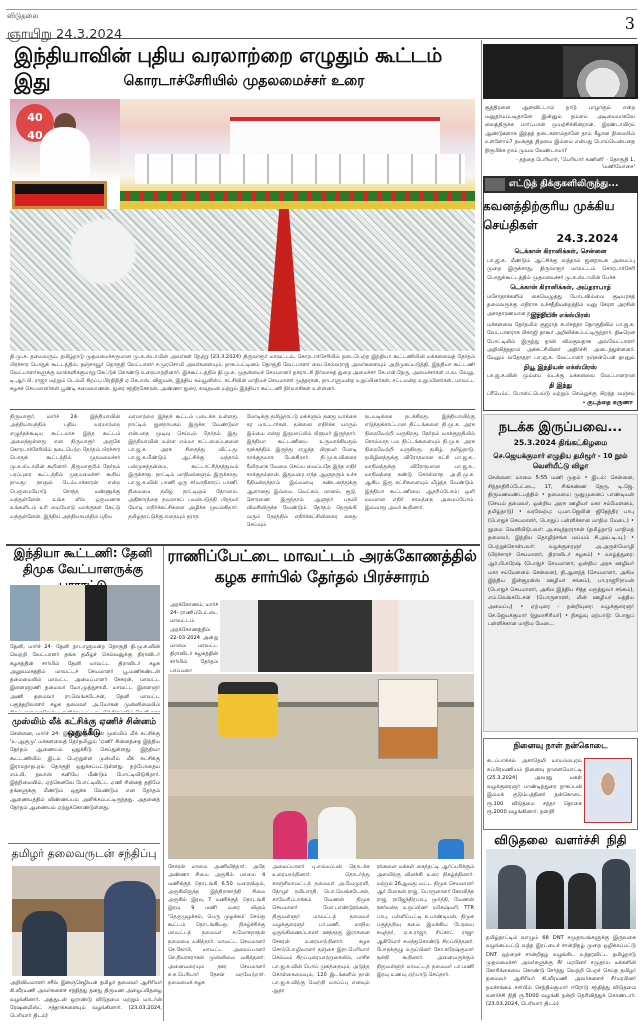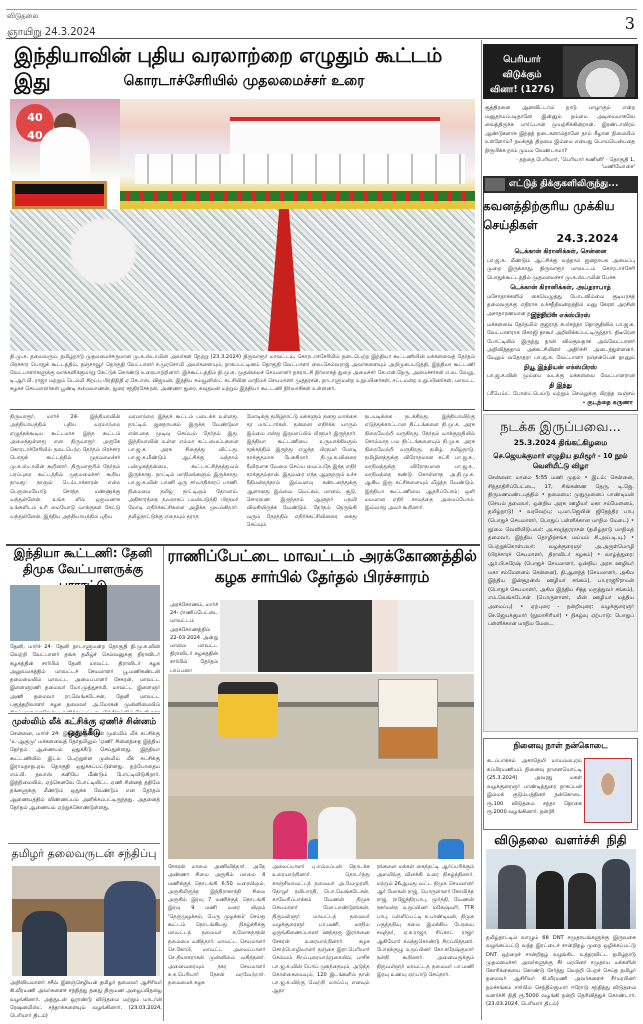--- a/index.html
+++ b/index.html
@@ -1,20 +1,20 @@
 <!DOCTYPE html>
 <html><head>
 <meta charset="utf-8">
 <style>
   * { box-sizing: border-box; margin: 0; padding: 0; }
   body { width: 643px; height: 1024px; background: #fff; font-family: "DejaVu Sans", sans-serif; color: #111; overflow: hidden; position: relative; }
   .abs { position: absolute; }
   .masthead-rule { left: 6px; right: 6px; top: 9px; height: 1px; background: #999; }
   .paper-name { left: 7px; top: 12px; font-size: 7px; color: #333; }
-  .paper-date { left: 7px; top: 26px; font-size: 10px; color: #333; text-align: right; }
+  .paper-date { left: 7px; top: 26px; font-size: 13px; color: #333; text-align: right; }
   .page-no { right: 8px; top: 14px; font-family: "DejaVu Serif", serif; font-size: 16px; color: #111; }
   .head-rule { left: 6px; right: 6px; top: 38px; height: 1px; background: #555; }
   .col-divider { left: 481px; top: 40px; width: 1px; height: 980px; background: #888; }
 
   .main-headline { left: 14px; top: 43px; width: 460px; font-size: 20px; font-weight: bold; text-align: left; letter-spacing: -0.3px; }
   .main-subhead { left: 14px; top: 72px; width: 460px; font-size: 14px; font-weight: bold; text-align: center; }
 
   .photo { background: #ccc; overflow: hidden; }
   .photo-speaker { left: 10px; top: 99px; width: 110px; height: 110px; background: linear-gradient(180deg, #d9a6b8 0%, #e8d5e0 40%, #f2ede8 60%, #fff 75%); }
   .badge4040 { left: 6px; top: 5px; width: 38px; height: 38px; border-radius: 50%; background: #e04646; color: #fff; font-size: 11px; font-weight: bold; text-align: center; line-height: 18px; padding-top: 5px; }
@@ -42,21 +42,21 @@
   .ettu-bar { left: 483px; top: 176px; width: 155px; height: 17px; background: #2b2b2b; color: #fff; font-size: 9px; font-weight: bold; padding: 2px 0 0 26px; }
   .ettu-logo { left: 2px; top: 2px; width: 20px; height: 13px; background: #666; }
   .news-box { left: 483px; top: 193px; width: 155px; height: 218px; border: 1px solid #444; border-top: none; }
   .news-title { left: 483px; top: 197px; width: 155px; font-size: 12px; font-weight: bold; line-height: 19px; }
   .news-date { left: 510px; top: 232px; width: 155px; text-align: center; font-size: 11px; font-weight: bold; }
   .news-src { width: 155px; left: 483px; text-align: center; font-size: 6.2px; font-weight: bold; }
   .news-body { width: 148px; left: 487px; font-size: 5.2px; line-height: 8.3px; text-align: justify; }
   .news-sign { left: 483px; top: 398px; width: 150px; text-align: right; font-size: 6px; font-weight: bold; }
 
   .events-box { left: 483px; top: 414px; width: 155px; height: 220px; background: #eeeeee; border: 1px solid #bbb; }
-  .events-title { left: 483px; top: 419px; width: 155px; text-align: center; font-size: 13px; font-weight: normal; }
+  .events-title { left: 483px; top: 419px; width: 155px; text-align: center; font-size: 13px; font-weight: bold; }
   .events-date { left: 483px; top: 438px; width: 155px; text-align: center; font-size: 7.5px; font-weight: bold; }
   .events-sub { left: 483px; top: 451px; width: 155px; text-align: center; font-size: 6.8px; font-weight: bold; line-height: 10px; }
   .events-body { left: 488px; top: 473px; width: 146px; font-size: 5.2px; line-height: 8.6px; text-align: justify; }
 
   .memorial-box { left: 483px; top: 738px; width: 155px; height: 92px; border: 1px solid #777; }
   .memorial-title { left: 483px; top: 741px; width: 155px; text-align: center; font-size: 8px; font-weight: bold; }
   .memorial-text { left: 487px; top: 756px; width: 95px; font-size: 5.2px; line-height: 8.5px; text-align: justify; }
   .memorial-photo { left: 584px; top: 758px; width: 48px; height: 65px; border: 1px solid #b33; background: radial-gradient(ellipse at 50% 40%, #c9a28a 0 20%, #e6e6e6 21% 30%, #dde4f2 31%); }
   .fund-title { left: 483px; top: 834px; width: 155px; text-align: center; font-size: 12px; font-weight: bold; font-family: Liberation Mono, monospace; }
   .fund-photo { left: 486px; top: 849px; width: 150px; height: 80px; background: linear-gradient(180deg, #dbe4ea 0 40%, #b8c3cc 100%); }
@@ -120,21 +120,20 @@
 
 <div class="abs body-cols">
   <div class="body-col">திருவாரூர், மார்ச் 24- இந்தியாவின் அத்தியாயத்தில் புதிய வரலாற்றை எழுத்தக்கூடிய கூட்டமாக இந்த கூட்டம் அமைந்துள்ளது என திருவாரூர் அருகே கொரடாச்சேரியில் நடைபெற்ற தேர்தல் பிரச்சார பொதுக் கூட்டத்தில் முதலமைச்சர் மு.க.ஸ்டாலின் கூறினார். திருவாரூரில் தேர்தல் பரப்புரை கூட்டத்தில் முதலமைச்சர் கூறிய தாவது: நானும் டெல்டாக்காரன் என்ற பெருமையோடு சொந்த மண்ணுக்கு வந்துள்ளேன். உங்க ளில் ஒருவனாக உங்களிடம் உரி மையோடு வாக்குகள் கேட்டு வந்துள்ளேன். இந்திய அத்தியாயத்தில் புதிய</div>
   <div class="body-col">வரலாற்றை இந்தக் கூட்டம் படைக்க உள்ளது. நாட்டில் ஜனநாயகம் இருக்க வேண்டுமா என்பதை முடிவு செய்யும் தேர்தல் இது. இந்தியாவின் உள்ள எல்லா கட்டமைப்புகளை பா.ஜ.க. அரசு சிதைத்து விட்டது. பா.ஜ.க.மீண்டும் ஆட்சிக்கு வந்தால் பன்முகத்தன்மை, கூட்டாட்சித்தத்துவம் இருக்காது. நாட்டில் மாநிலங்களும் இருக்காது. பா.ஜ.க.வின் பாணி ஒரு சர்வாதிகாரப் பாணி. நிலைமை தமிழ் நாட்டிலும் தோலாம். அதிகாரத்தை தவறாகப் பயன்படுத்தி பிரதமர் மோடி எதிர்க்கட்சிகளை அழிக்க முயல்கிறார். தமிழ்நாட்டுக்கு எதையும் தராத</div>
   <div class="body-col">மோடிக்கு தமிழ்நாட்டு மக்களும் தனது வாக்கை தர மாட்டார்கள். தன்னை எதிர்க்க யாரும் இல்லை என்று இறுமாப்பில் பிரதமர் இருந்தார். இந்தியா கூட்டணியை உருவாக்கியதும் தூக்கத்தில் இருந்து எழுந்த பிரதமர் மோடி தாக்குதலாக பேசுகிறார். தி.மு.க.வினரை தீவிரமாக வேலை செய்ய வைப்பதே இந்த எதிர் தாக்குதல்தான். இதுவரை எந்த ஆளுநரும் உச்ச நீதிமன்றத்தால் இவ்வளவு கண்டனத்துக்கு ஆளானது இல்லை. வெட்கம், மானம், சூடு, சொரணை இருந்தால் ஆளுநர் பதவி விலகியிருக்க வேண்டும். தேர்தல் நெருங்கி வரும் நேரத்தில் எதிர்க்கட்சியினரை கைது செய்யும்</div>
   <div class="body-col">நடவடிக்கை நடக்கிறது. இந்தியாவிற்கு எடுத்துக்காட்டான திட்டங்களை தி.மு.க. அரசு நிறைவேற்றி வருகிறது. தேர்தல் வாக்குறுதியில் சொல்லாத பல திட்டங்களையும் தி.மு.க. அரசு நிறைவேற்றி வருகிறது. தமிழ், தமிழ்நாடு, தமிழினத்துக்கு விரோதமான கட்சி பா.ஜ.க., மாநிலத்துக்கு விரோதமான பா.ஜ.க., மாநிலத்தை கண்டு கொள்ளாத அ.தி.மு.க. ஆகிய இரு கட்சிகளையும் வீழ்த்த வேண்டும். இந்தியா கூட்டணியை ஆதரிப்போம்; ஒளி மயமான எதிர் காலத்தை அமைப்போம். இவ்வாறு அவர் கூறினார்.</div>
 </div>
 <div class="abs hrule" style="left:6px;top:544px;width:474px;height:2px;background:#444;"></div>
 
 <div class="abs periyar-box">
-  <div class="abs periyar-title">பெரியார் விடுக்கும் வினா! (1276)</div>
   <div class="abs periyar-photo"></div>
 </div>
 <div class="abs periyar-quote" style="text-align:justify;">சூத்திரனை ஆளவிட்டால் நாடு பாழாகும் என்ற மனுதர்மப்படிதானே இன்னும் நம்மை அடிமையாகவே வைத்திருக்க பார்ப்பான் முயற்சிக்கின்றான். இரண்டாயிரம் ஆண்டுகளாக இந்தத் தடைகளால்தானே நாம் கீழான நிலையில் உள்ளோம்? நமக்குத் திறமை இல்லை என்பது பொய்யென்பதை நிரூபிக்க நாம் முயல வேண்டாமா?</div>
 <div class="abs quote-src">- தந்தை பெரியார், 'பெரியார் கணினி' - தொகுதி 1, 'மணியோசை'</div>
 
 <div class="abs ettu-bar">
   <div class="abs ettu-logo"></div>
   <span>எட்டுத் திக்குகளிலிருந்து...</span>
 </div>
 <div class="abs news-box"></div>

